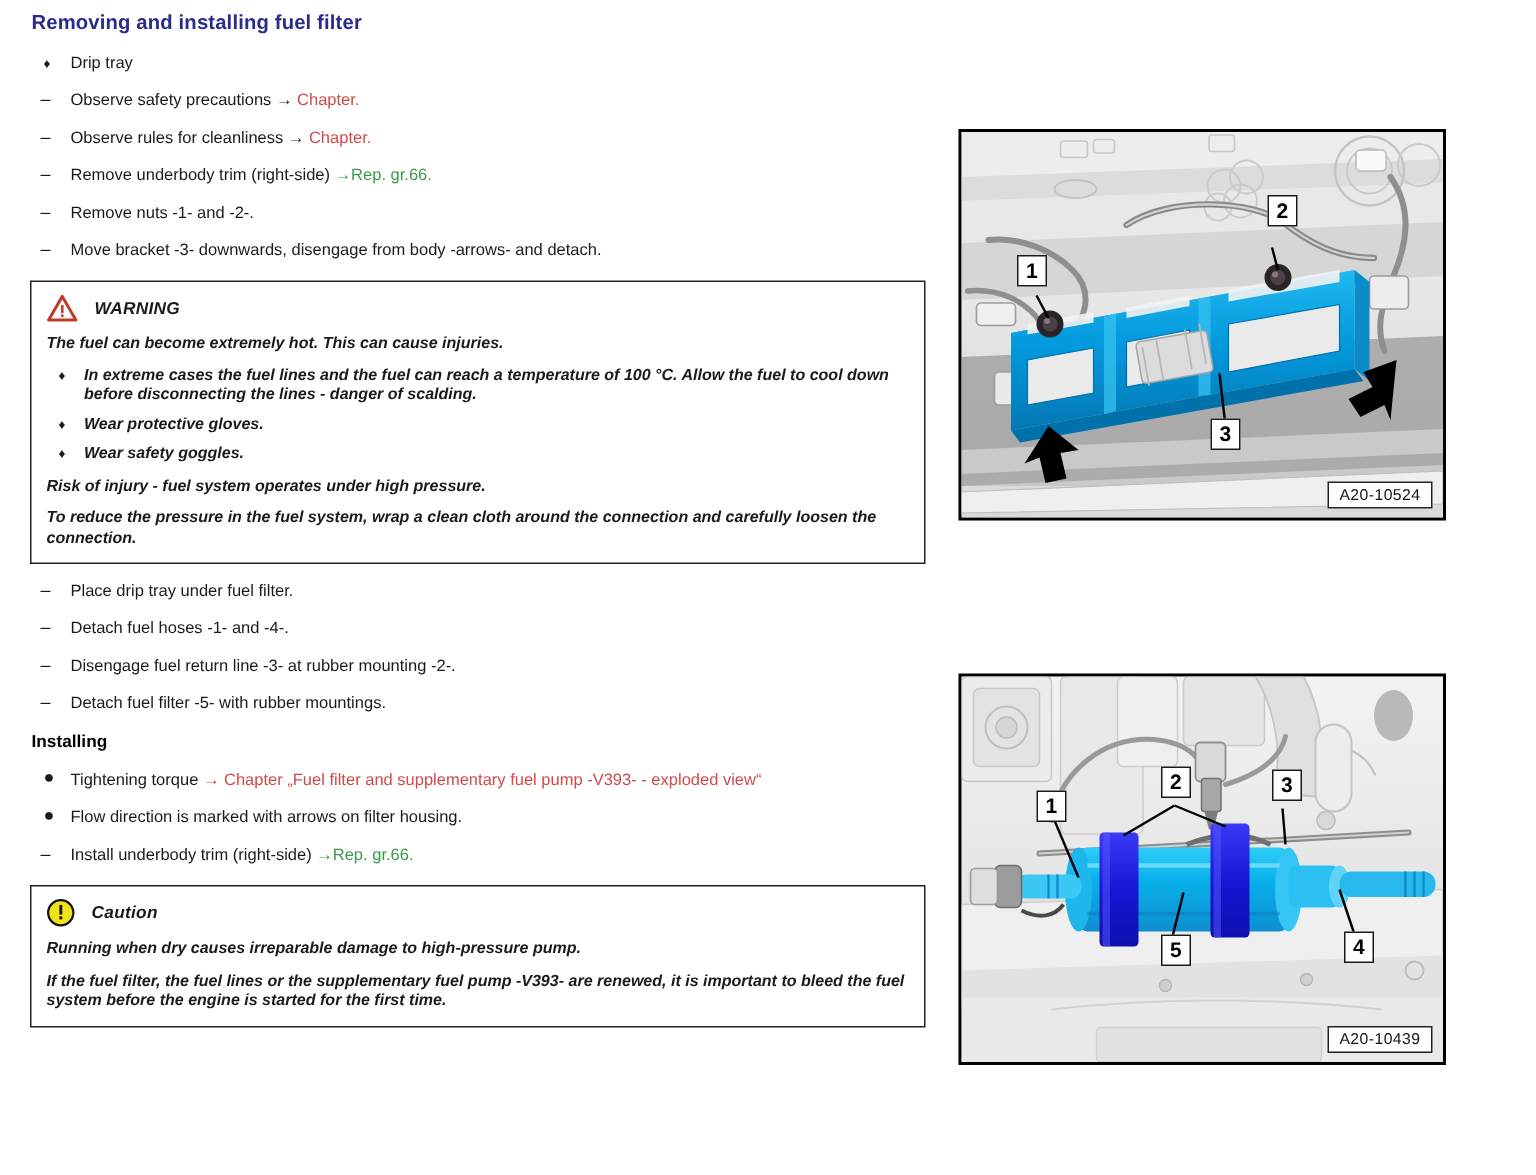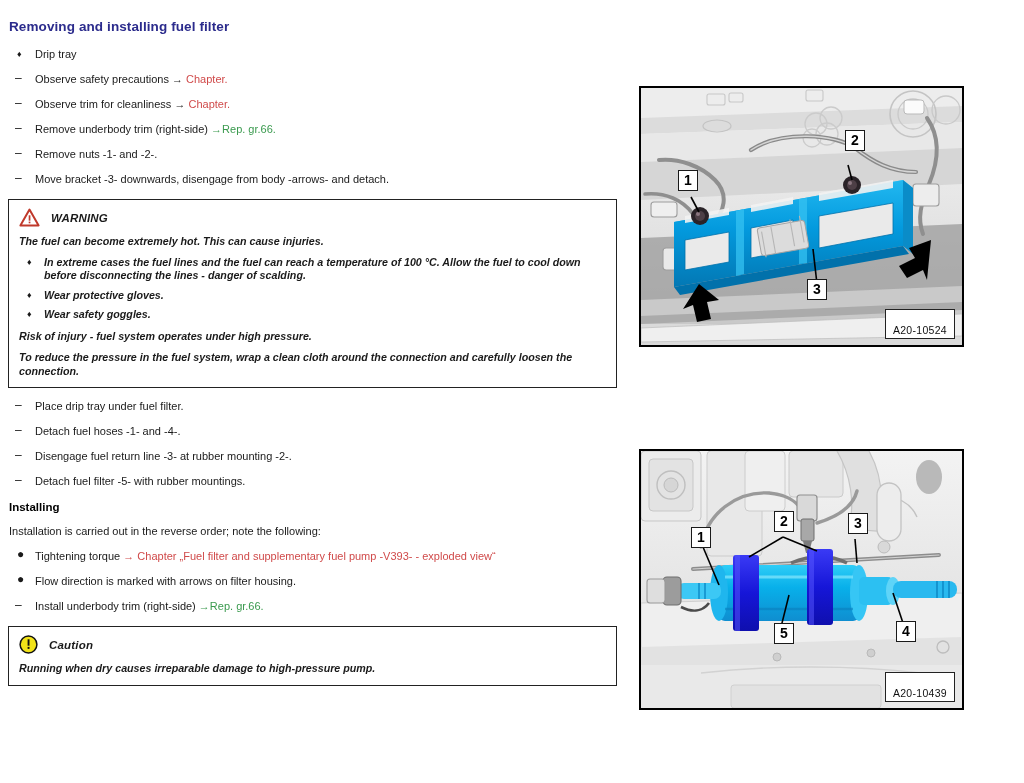--- a/index.html
+++ b/index.html
@@ -14,22 +14,21 @@
     position: relative;
     width: 1024px; height: 783px;
     background: #ffffff;
   }
 
   
   #left-col {
     position: absolute;
     left: 0; top: 0;
     width: 625px; height: 571px;
-    padding: 4px 8px 0 8px;
-    margin-top: 12px;
+    padding: 4px 8px 0 20px;
   }
 
   .page-title {
     font-size: 13.5px;
     font-weight: bold;
     color: #2b2b8c;
     letter-spacing: 0.1px;
     margin: 2px 0 0 1px;
     line-height: 18px;
   }
@@ -138,21 +137,21 @@
   #fig-2 { left: 639px; top: 449px; width: 325px; height: 261px; }
   .fig svg { display: block; width: 100%; height: 100%; }
 
   .figcap {
     position: absolute;
     right: 7px; bottom: 6px;
     background: #ffffff;
     border: 1px solid #222;
     font-size: 10.5px;
     color: #111;
-    padding: 14px 7px 2px 7px;
+    padding: 2px 7px 2px 7px;
     letter-spacing: 0.3px;
     font-family: "Liberation Sans", sans-serif;
   }
 
   .calloutbox {
     position: absolute;
     background: #ffffff;
     border: 1px solid #1a1a1a;
     font-size: 14px;
     font-weight: bold;
@@ -177,21 +176,21 @@
         <span class="mk">♦</span><span>Drip tray</span>
       </li>
     </ul>
 
 
     <ul class="steps">
       <li class="dash">
         <span class="mk">–</span><span>Observe safety precautions </span><span class="arrow">→ </span><span class="lnk-red">Chapter.</span>
       </li>
       <li class="dash">
-        <span class="mk">–</span><span>Observe trim for cleanliness </span><span class="arrow">→ </span><span class="lnk-red">Chapter.</span>
+        <span class="mk">–</span><span>Observe rules for cleanliness </span><span class="arrow">→ </span><span class="lnk-red">Chapter.</span>
       </li>
       <li class="dash">
         <span class="mk">–</span><span>Remove underbody trim (right-side) </span><span class="lnk-green">→</span><span class="lnk-green">Rep. gr.66.</span>
       </li>
       <li class="dash">
         <span class="mk">–</span><span>Remove nuts -1- and -2-.</span>
       </li>
       <li class="dash">
         <span class="mk">–</span><span>Move bracket -3- downwards, disengage from body -arrows- and detach.</span>
       </li>
@@ -231,21 +230,20 @@
       </li>
       <li class="dash">
         <span class="mk">–</span><span>Disengage fuel return line -3- at rubber mounting -2-.</span>
       </li>
       <li class="dash">
         <span class="mk">–</span><span>Detach fuel filter -5- with rubber mountings.</span>
       </li>
     </ul>
 
     <div class="section-head">Installing</div>
-    <div class="body-line">Installation is carried out in the reverse order; note the following:</div>
 
     <ul class="steps">
       <li class="round">
         <span class="mk">●</span><span>Tightening torque </span><span class="lnk-red">→ </span><span class="lnk-red">Chapter „Fuel filter and supplementary fuel pump -V393- - exploded view“</span>
       </li>
       <li class="round">
         <span class="mk">●</span><span>Flow direction is marked with arrows on filter housing.</span>
       </li>
       <li class="dash">
         <span class="mk">–</span><span>Install underbody trim (right-side) </span><span class="lnk-green">→</span><span class="lnk-green">Rep. gr.66.</span>
@@ -255,20 +253,21 @@
     <div class="notebox">
       <div class="nb-head">
         <svg class="caut-icon" viewBox="0 0 19 19">
           <circle cx="9.5" cy="9.5" r="8.4" fill="#f2e318" stroke="#111" stroke-width="1.5"></circle>
           <rect x="8.6" y="4.3" width="1.9" height="6.4" fill="#111"></rect>
           <rect x="8.6" y="11.9" width="1.9" height="2" fill="#111"></rect>
         </svg>
         <span class="nb-title">Caution</span>
       </div>
       <div class="nb-para">Running when dry causes irreparable damage to high-pressure pump.</div>
+      <div class="nb-para">If the fuel filter, the fuel lines or the supplementary fuel pump -V393- are renewed, it is important to bleed the fuel system before the engine is started for the first time.</div>
     </div>
 
   </div>
 
   <div class="fig" id="fig-1">
     <svg viewBox="0 0 321 257" preserveAspectRatio="none">
       <defs>
         <linearGradient id="brkt" x1="0" y1="0" x2="0" y2="1">
           <stop offset="0%" stop-color="#22b8f0"></stop>
           <stop offset="45%" stop-color="#039ade"></stop>

